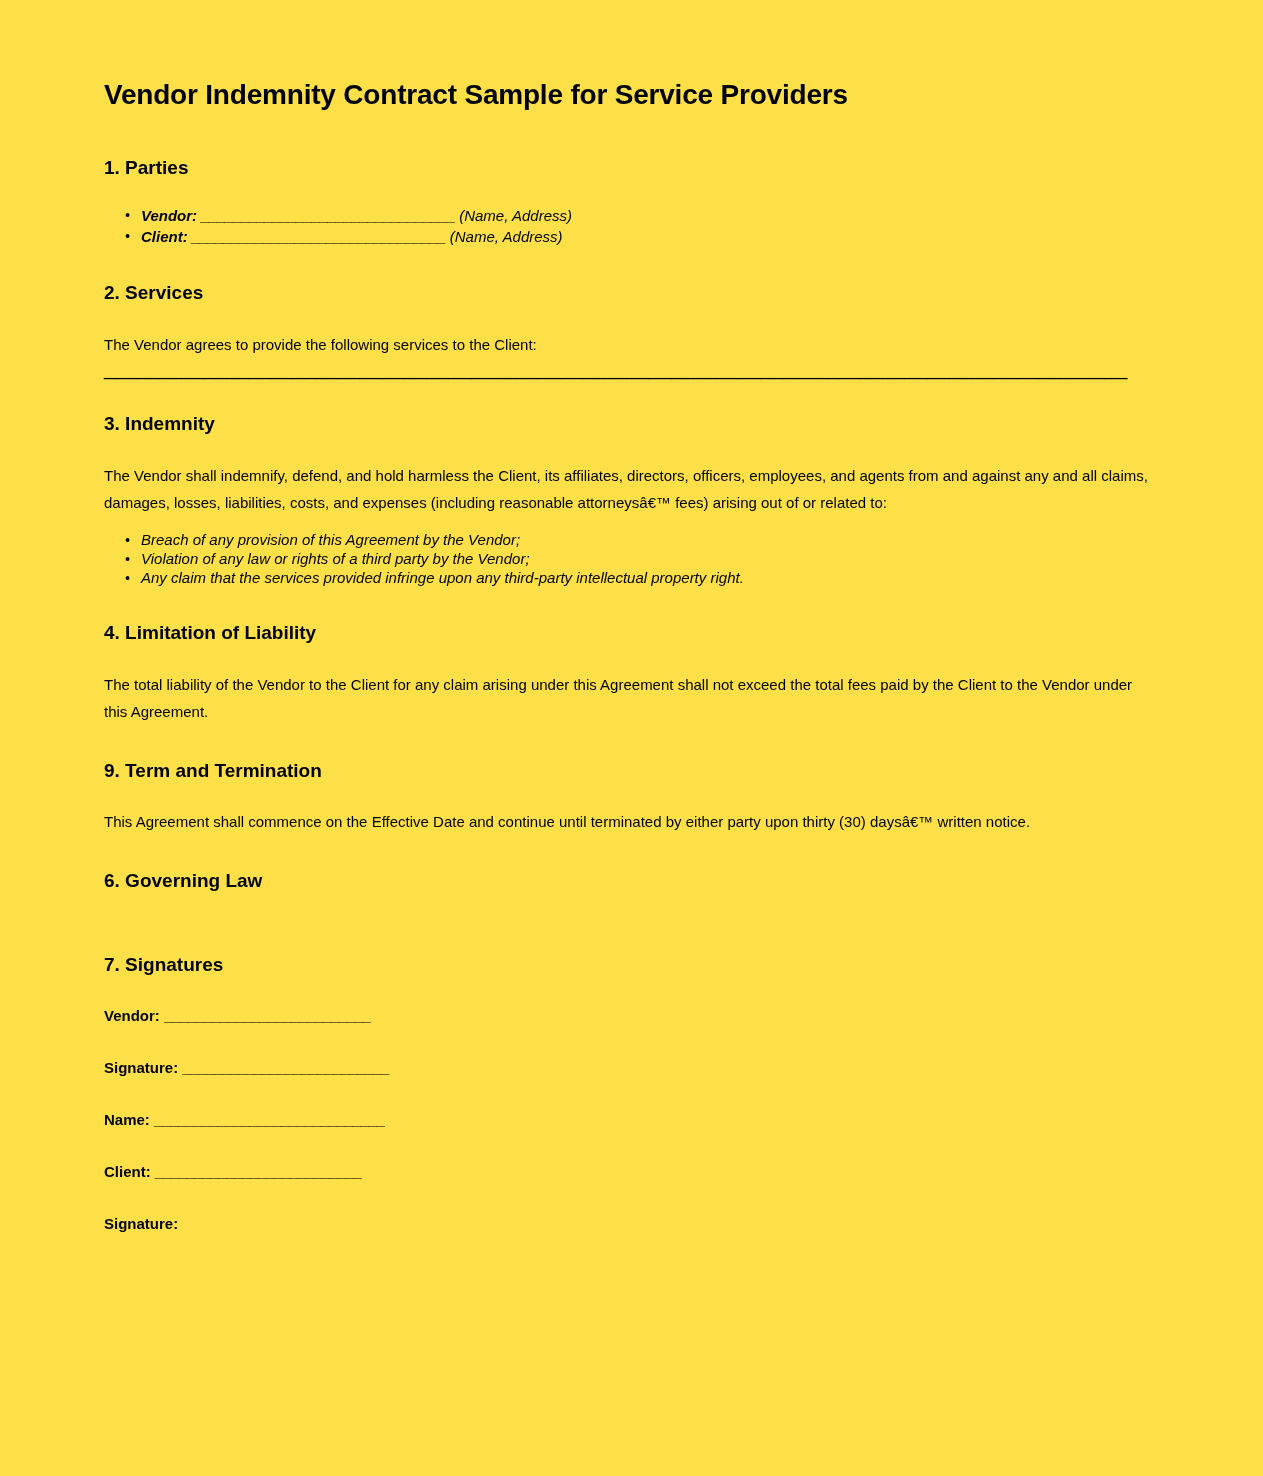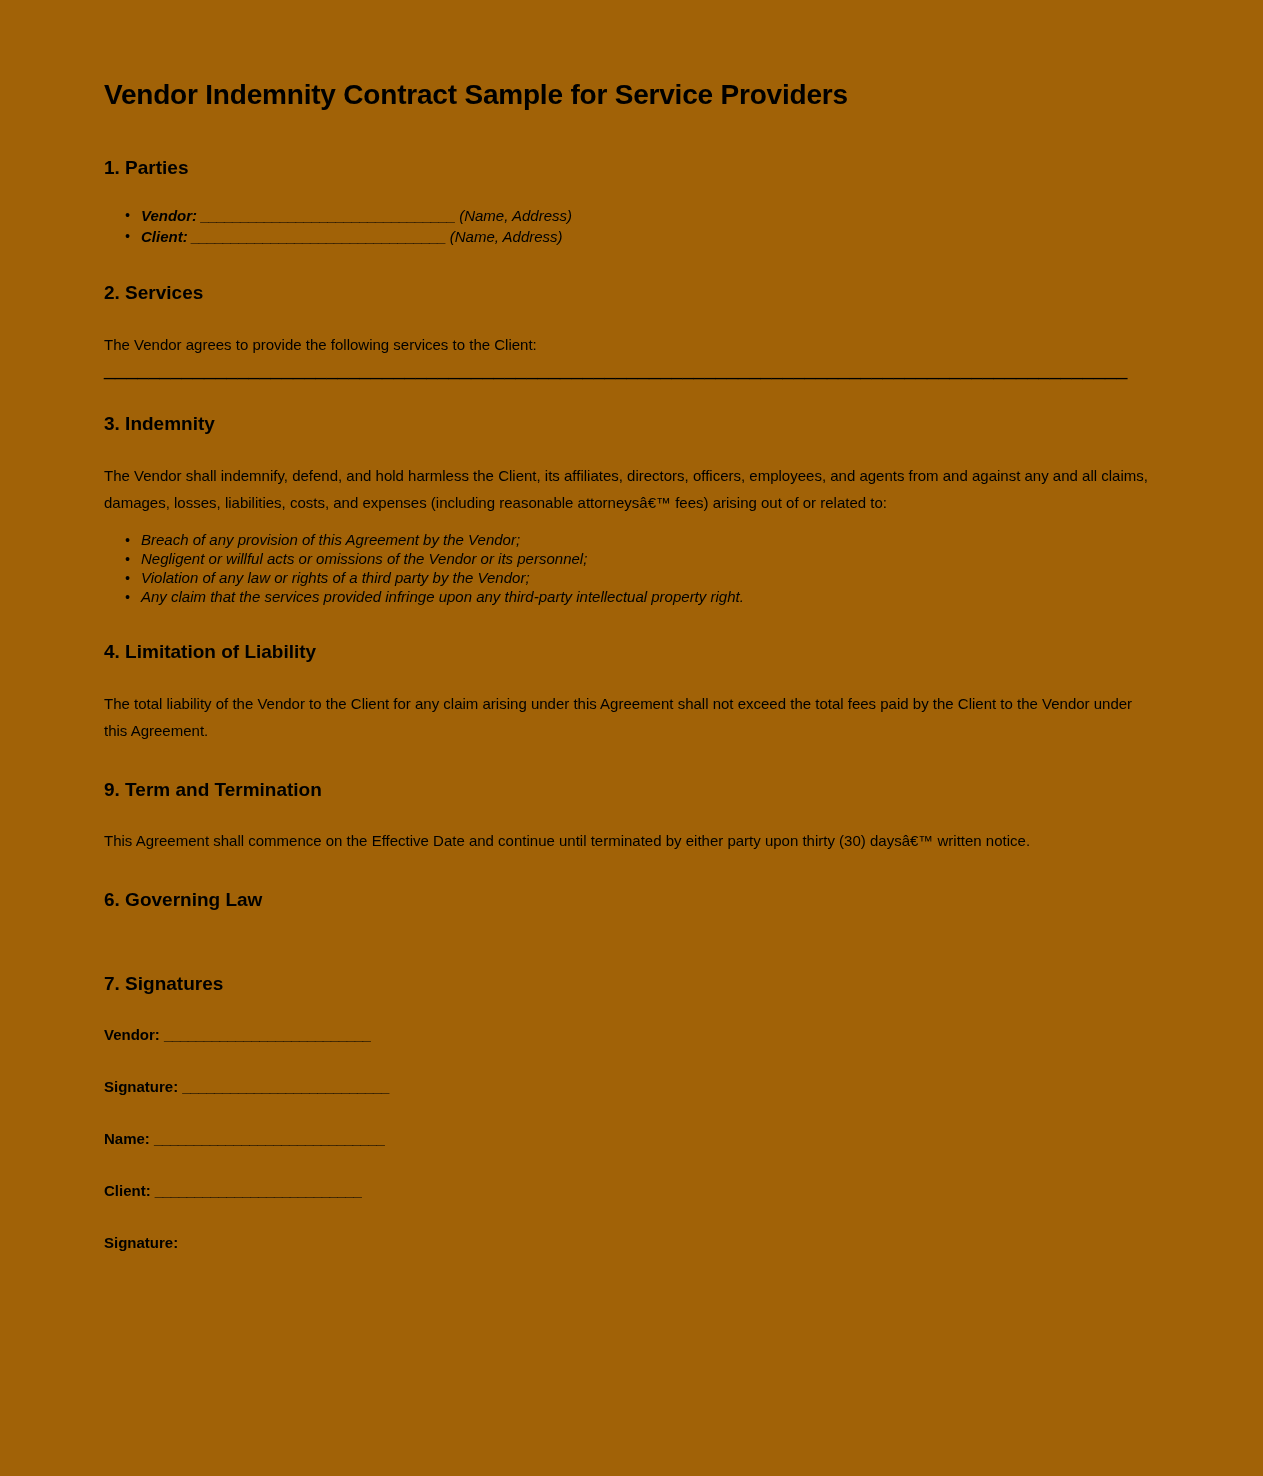--- a/index.html
+++ b/index.html
@@ -12,21 +12,21 @@
     min-height: 1476px;
     font-family: "Liberation Sans", sans-serif;
     color: #000000;
     -webkit-font-smoothing: antialiased;
   }
   .page {
     width: 1263px;
     min-height: 1476px;
     box-sizing: border-box;
     padding: 78px 104px 40px 104px;
-    background: #a16207;
+    background: #fde047;
   }
   .doc-title {
     font-size: 28px;
     font-weight: bold;
     line-height: 1.2;
     letter-spacing: -0.2px;
     margin: 0 0 44px 0;
   }
   .section {
     margin: 0;
@@ -104,21 +104,20 @@
     <div class="services-rule">____________________________________________________________________________________________</div>
   </div>
 
   <div class="sec-gap"></div>
 
   <div class="section">
     <h2 class="section-heading">3. Indemnity</h2>
     <p class="body">The Vendor shall indemnify, defend, and hold harmless the Client, its affiliates, directors, officers, employees, and agents from and against any and all claims, damages, losses, liabilities, costs, and expenses (including reasonable attorneysâ€™ fees) arising out of or related to:</p>
     <ul class="bullets loose">
       <li>Breach of any provision of this Agreement by the Vendor;</li>
-      <li>Negligent or willful acts or omissions of the Vendor or its personnel;</li>
       <li>Violation of any law or rights of a third party by the Vendor;</li>
       <li>Any claim that the services provided infringe upon any third-party intellectual property right.</li>
     </ul>
   </div>
 
   <div class="sec-gap"></div>
 
   <div class="section">
     <h2 class="section-heading">4. Limitation of Liability</h2>
     <p class="body">The total liability of the Vendor to the Client for any claim arising under this Agreement shall not exceed the total fees paid by the Client to the Vendor under this Agreement.</p>

